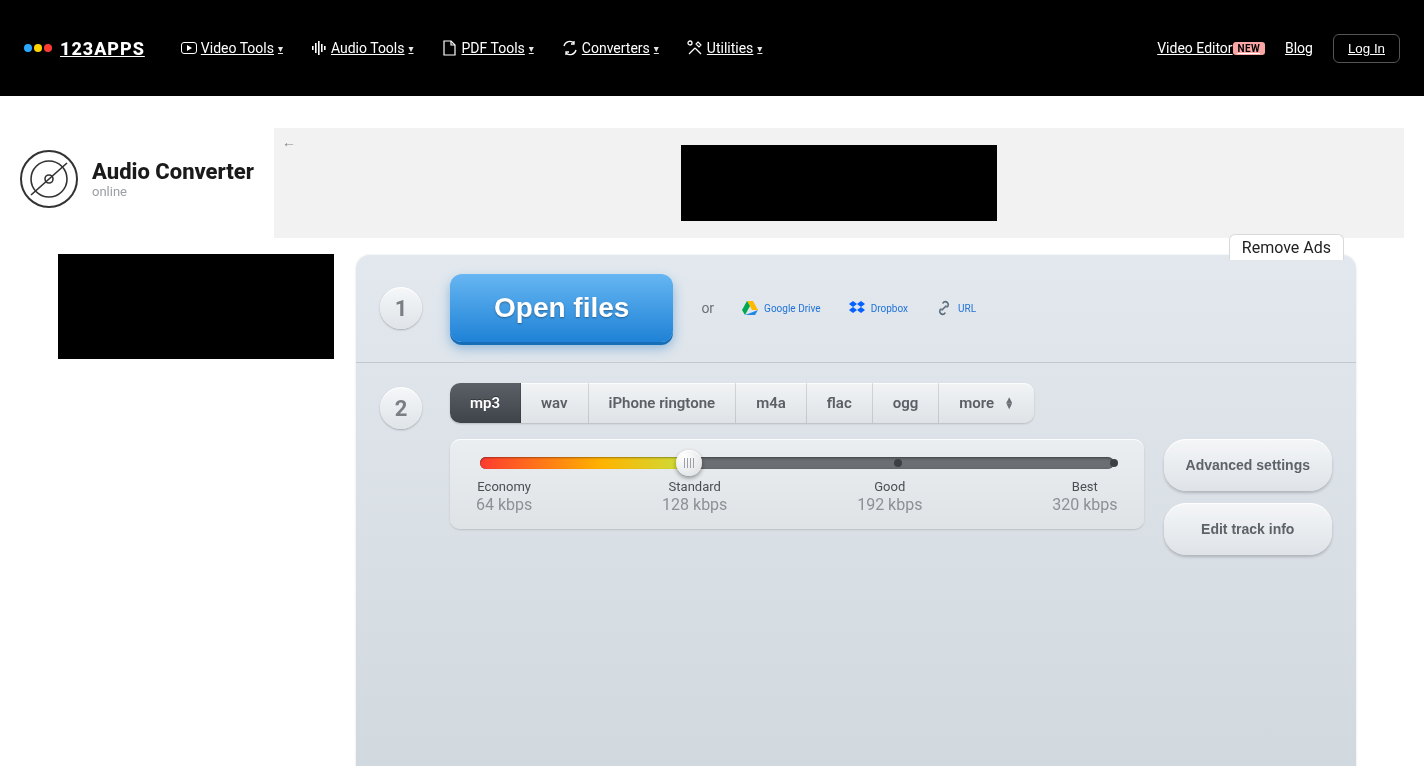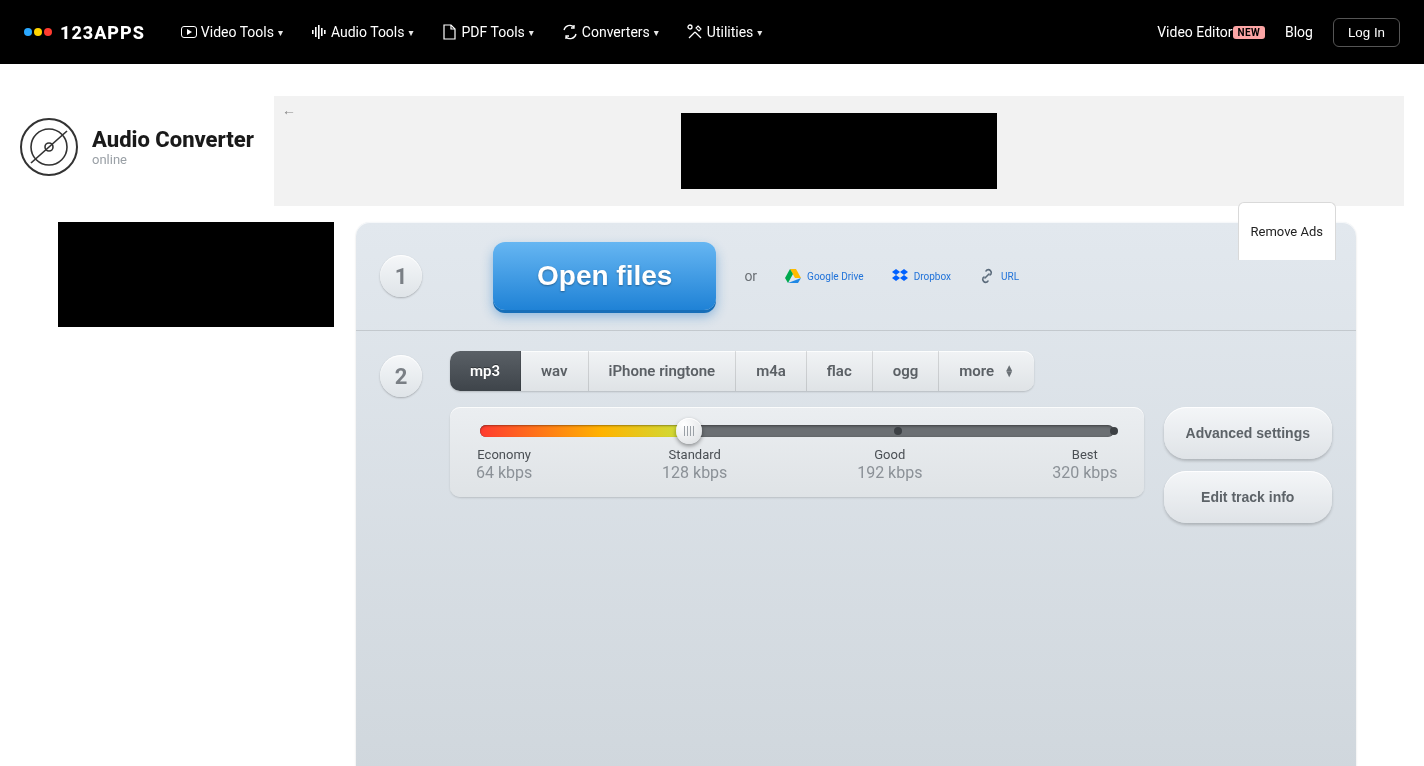--- a/index.html
+++ b/index.html
@@ -11,22 +11,23 @@
     width: 1424px;
   }
 
   
   .topbar {
     background: #000;
     color: #fff;
     display: flex;
     align-items: center;
     height: 64px;
-    padding: 0 24px;
+    padding: 16px 24px;
     font-size: 14px;
+    text-decoration: underline;
   }
   .logo {
     display: flex;
     align-items: center;
     gap: 8px;
     font-weight: 800;
     letter-spacing: 1px;
     font-size: 18px;
   }
   .logo-dots {
@@ -155,28 +156,28 @@
     height: 105px;
     background: #000;
   }
 
   .converter-panel-wrap {
     flex: 1;
     position: relative;
   }
   .remove-ads {
     position: absolute;
-    right: 68px;
+    right: 60px;
     top: -20px;
     background: #fff;
     border: 1px solid #d9d9d9;
     border-bottom: none;
     border-radius: 6px 6px 0 0;
-    padding: 21px 12px;
-    font-size: 13px;
+    padding: 3px 12px;
+    font-size: 16px;
     color: #222;
     cursor: pointer;
     z-index: 2;
   }
 
   .converter-panel {
     border-radius: 14px;
     background: linear-gradient(180deg,#e2e8ee 0%, #cfd6dc 100%);
     box-shadow: inset 0 1px 0 rgba(255,255,255,.7), 0 1px 2px rgba(0,0,0,.15);
     overflow: hidden;
@@ -211,21 +212,20 @@
     background: linear-gradient(180deg,#66b6f2 0%, #1f82d6 100%);
     border: none;
     border-radius: 12px;
     color: #fff;
     font-size: 28px;
     font-weight: 800;
     padding: 18px 44px;
     box-shadow: 0 3px 0 #166eb8, 0 6px 12px rgba(30,120,200,.45);
     text-shadow: 0 1px 2px rgba(0,0,0,.35);
     cursor: pointer;
-    margin-left: 43px;
   }
   .or-label {
     color: #6b7075;
     font-size: 14px;
   }
   .src-link {
     display: inline-flex;
     align-items: center;
     gap: 6px;
     color: #2173d9;

